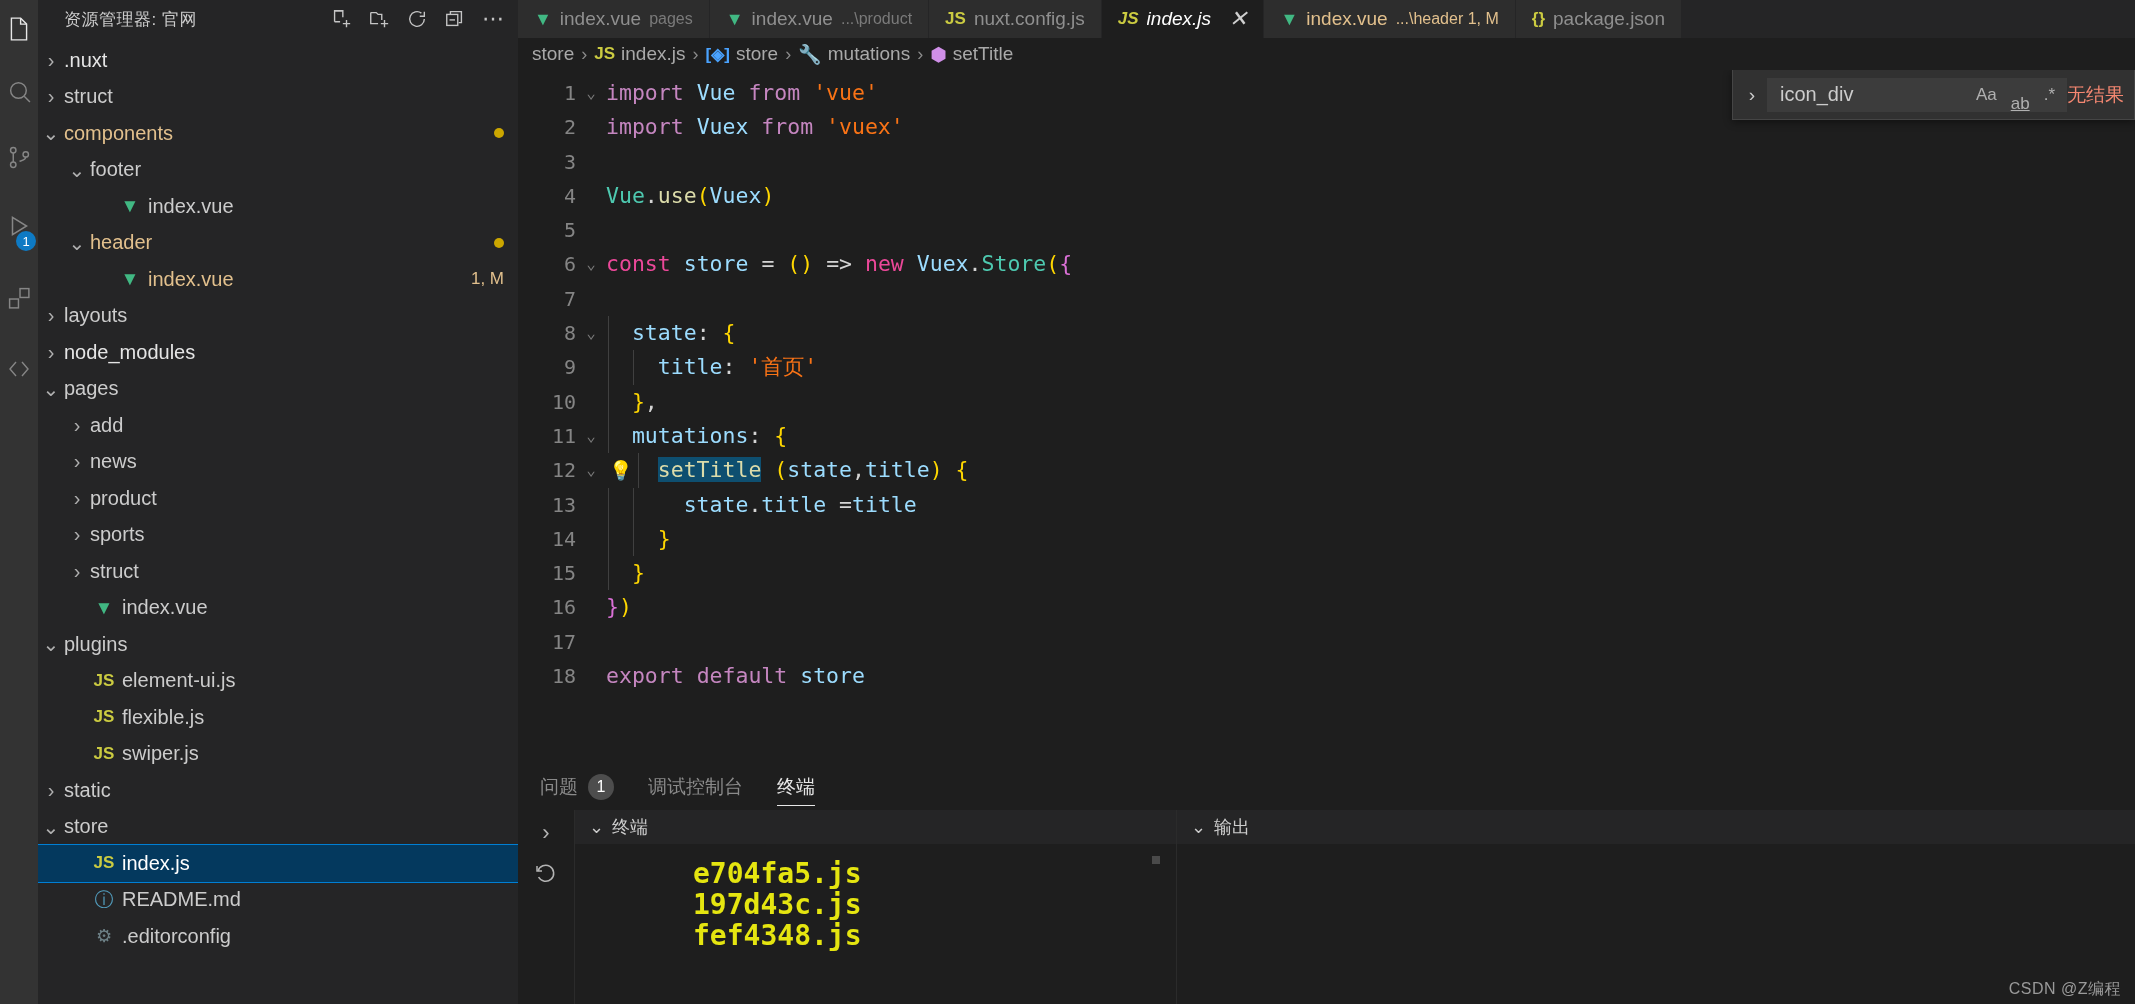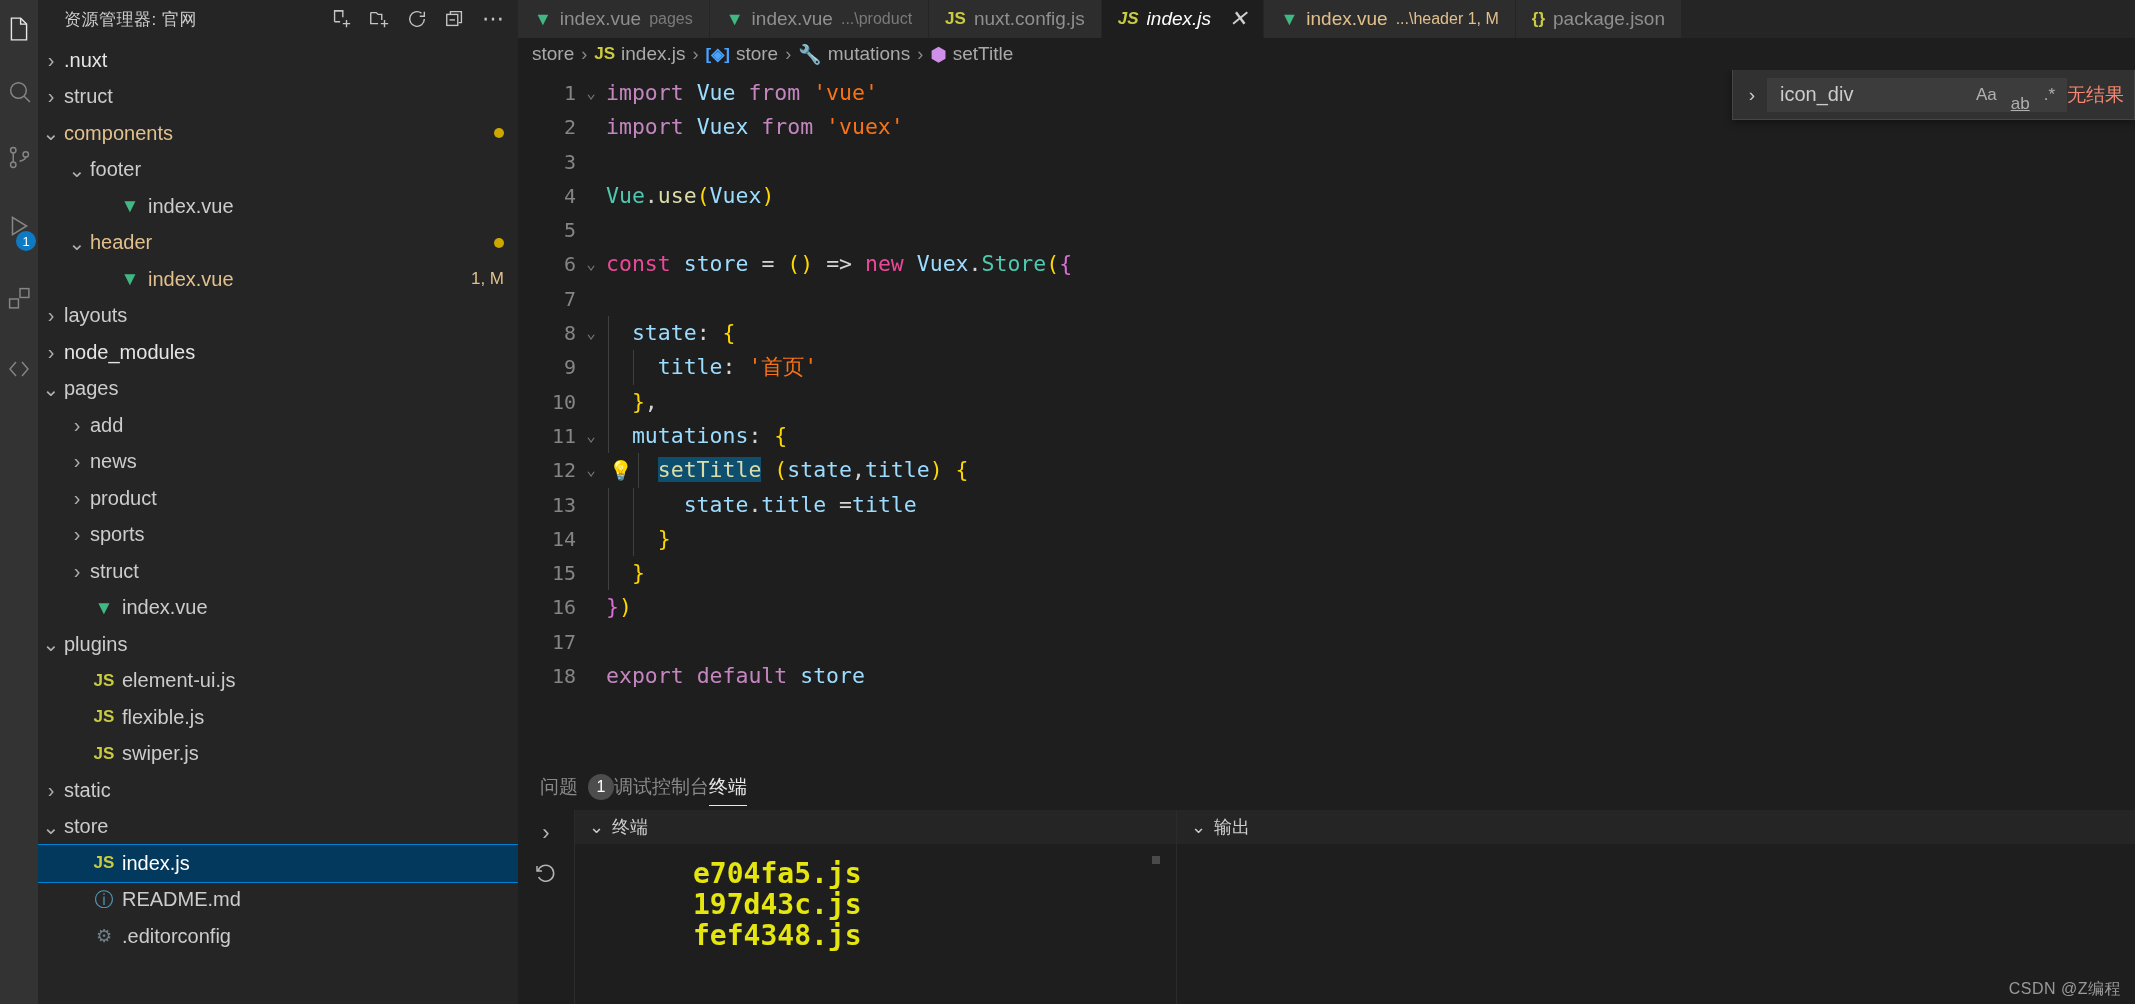--- a/index.html
+++ b/index.html
@@ -140,21 +140,21 @@
   }
   .find-input .fval { flex: 1 1 auto; color: #cccccc; font-size: 20px; }
   .fopt { color: #b0b0b0; font-size: 17px; padding: 2px 5px; border-radius: 3px; }
   .fopt.u { text-decoration: underline; margin-top: 18px; }
   .find-msg { color: #f48771; font-size: 19px; white-space: nowrap; }
 
   
   .panel { flex: 0 0 auto; background: #1e1e1e; display: flex; flex-direction: column; }
   .panel-tabs {
     height: 46px; flex: 0 0 46px; display: flex; align-items: center;
-    padding-left: 22px; background: #1e1e1e;
+    gap: 34px; padding-left: 22px; background: #1e1e1e;
   }
   .ptab {
     display: flex; align-items: center; gap: 10px; color: #8a8a8a;
     font-size: 19px; height: 46px; position: relative;
   }
   .ptab.active { color: #e7e7e7; }
   .ptab.active::after {
     content: ""; position: absolute; left: 0; right: 0; bottom: 4px;
     height: 1px; background: #e7e7e7;
   }

